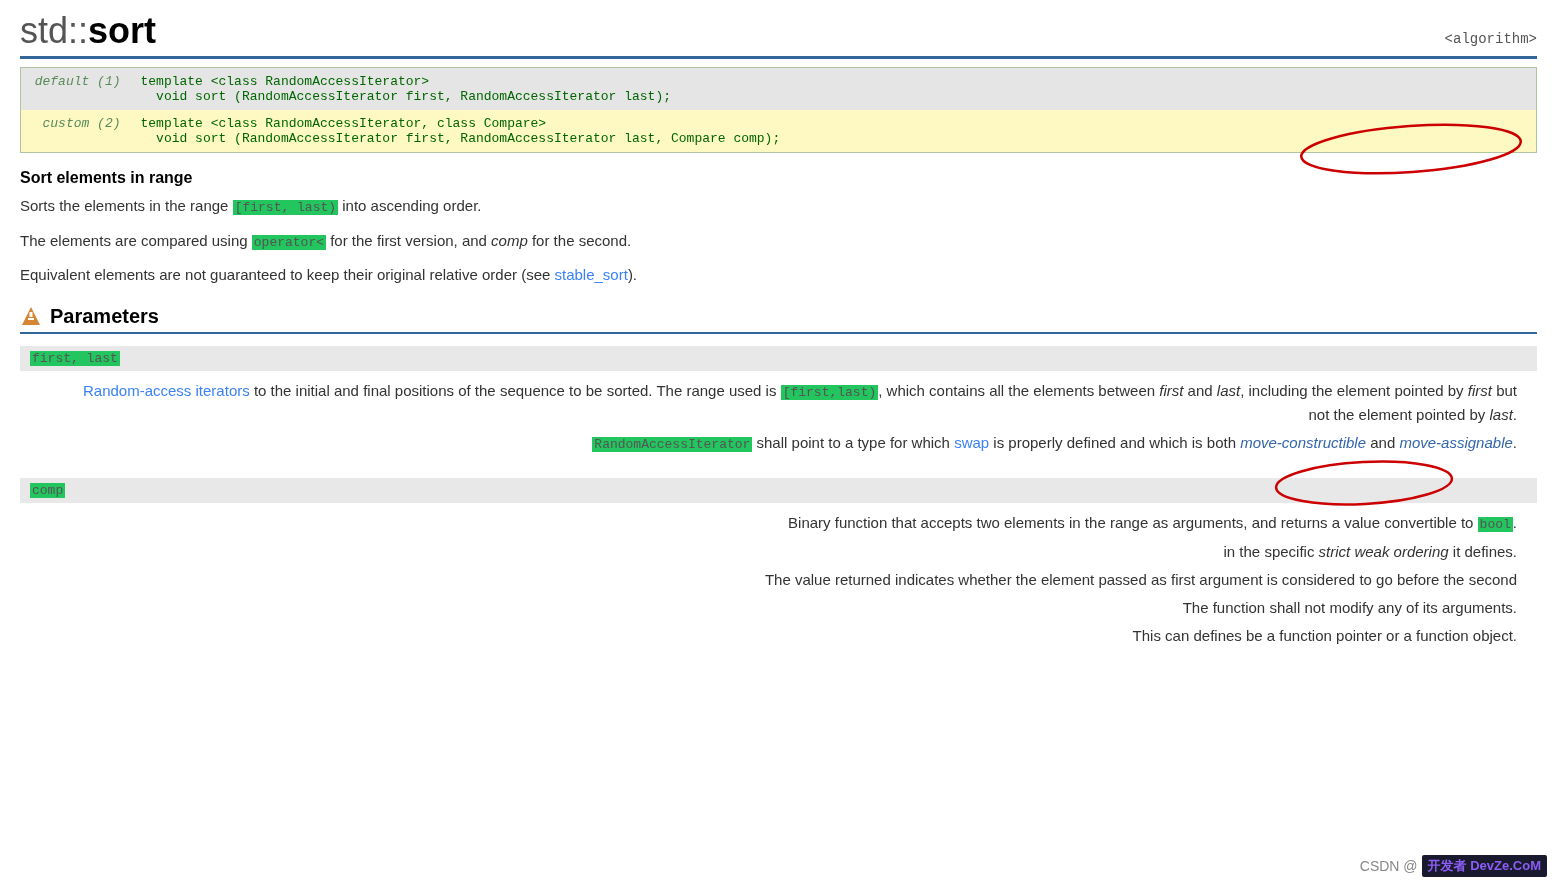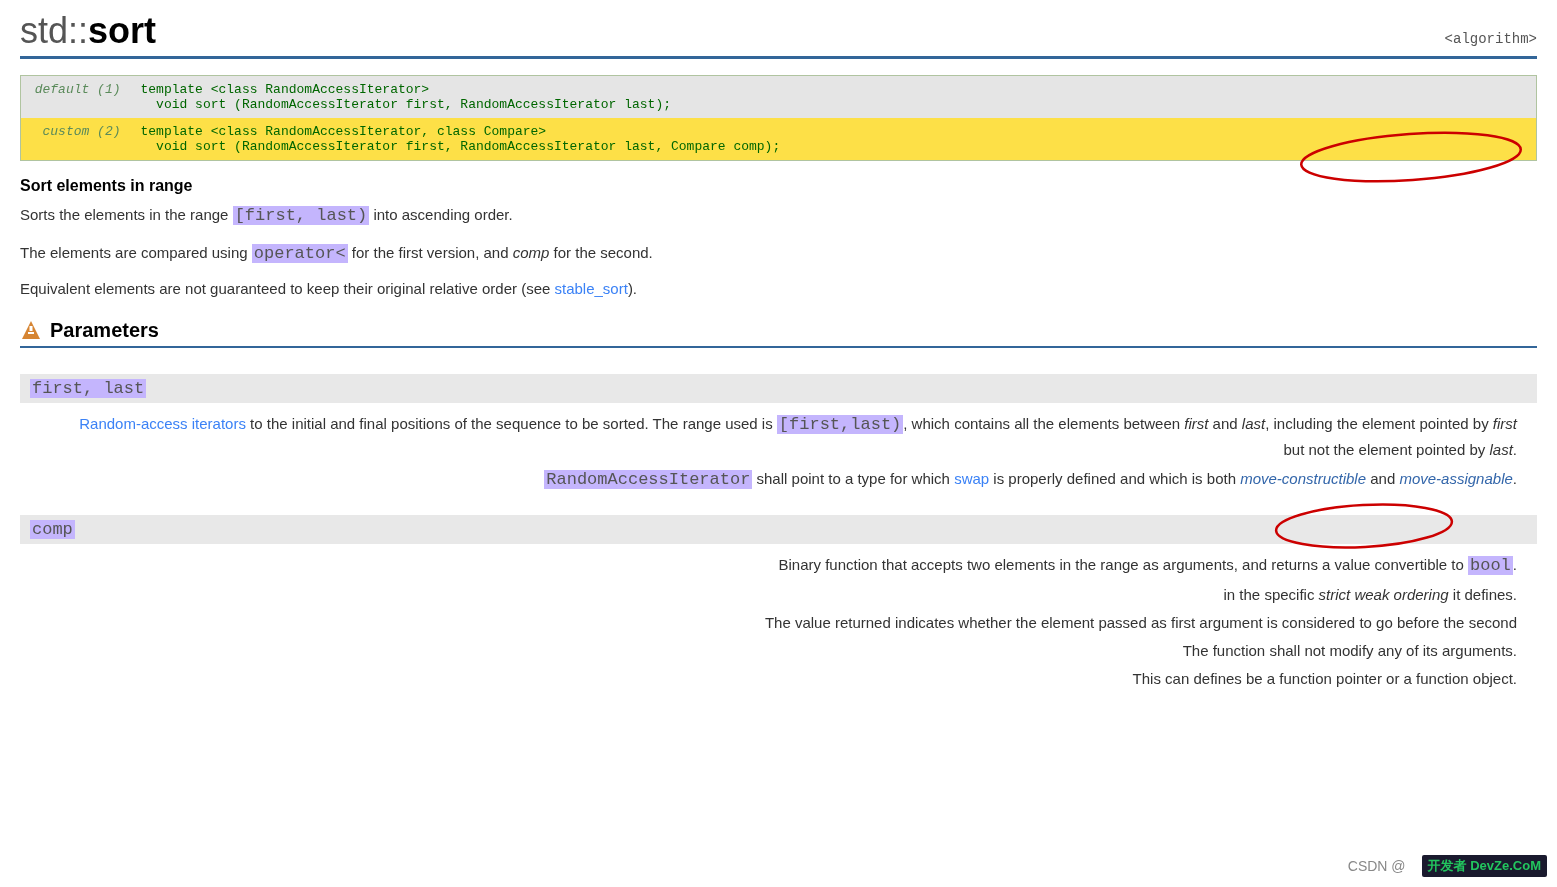--- a/index.html
+++ b/index.html
@@ -12,21 +12,21 @@
       max-width: 1557px;
     }
 
     
     .page-header {
       display: flex;
       justify-content: space-between;
       align-items: baseline;
       border-bottom: 3px solid #336699;
       padding-bottom: 4px;
-      margin-bottom: 16px;
+      margin-bottom: 8px;
     }
     .page-title {
       font-size: 36px;
       font-weight: bold;
       color: #000;
     }
     .page-title span {
       font-size: 36px;
       font-weight: normal;
       color: #555;
@@ -57,21 +57,21 @@
       white-space: nowrap;
       text-align: right;
       padding-right: 16px;
       width: 110px;
       font-size: 13px;
     }
     .sig-row-1 {
       background: #e5e5e5;
     }
     .sig-row-2 {
-      background: #fde047;
+      background: #fef9c3;
       margin-left: 25px;
     }
     .sig-code {
       color: #006600;
     }
 
     
     .annotated-row {
       position: relative;
     }
@@ -86,23 +86,23 @@
     }
 
     
     .desc-para {
       margin-bottom: 12px;
       line-height: 1.5;
     }
 
     code, .inline-code {
       font-family: 'Courier New', monospace;
-      font-size: 17px;
+      font-size: 13px;
       color: #555;
-      background: #c4b5fd;
+      background: #22c55e;
       padding: 0 2px;
     }
 
     a, .link {
       color: #3b82f6;
       text-decoration: none;
     }
 
     .link-italic {
       color: #3366aa;
@@ -111,21 +111,21 @@
     }
 
     
     .params-header {
       display: flex;
       align-items: center;
       gap: 8px;
       border-bottom: 2px solid #336699;
       padding-bottom: 4px;
       margin-top: 18px;
-      margin-bottom: 26px;
+      margin-bottom: 12px;
     }
     .params-icon {
       width: 22px;
       height: 22px;
     }
     .params-title {
       font-size: 20px;
       font-weight: bold;
       color: #000;
     }
@@ -150,29 +150,29 @@
       text-align: right;
     }
 
     
     .watermark {
       position: fixed;
       bottom: 10px;
       right: 10px;
       display: flex;
       align-items: center;
-      gap: 16px;
+      gap: 4px;
     }
     .watermark-csdn {
       font-size: 14px;
       color: #888;
     }
     .watermark-devze {
       background: #1a1a2e;
-      color: #22c55e;
+      color: #8b5cf6;
       font-size: 13px;
       font-weight: bold;
       padding: 2px 6px;
       border-radius: 2px;
     }
 
     .signature-wrapper {
       position: relative;
     }
   </style>

